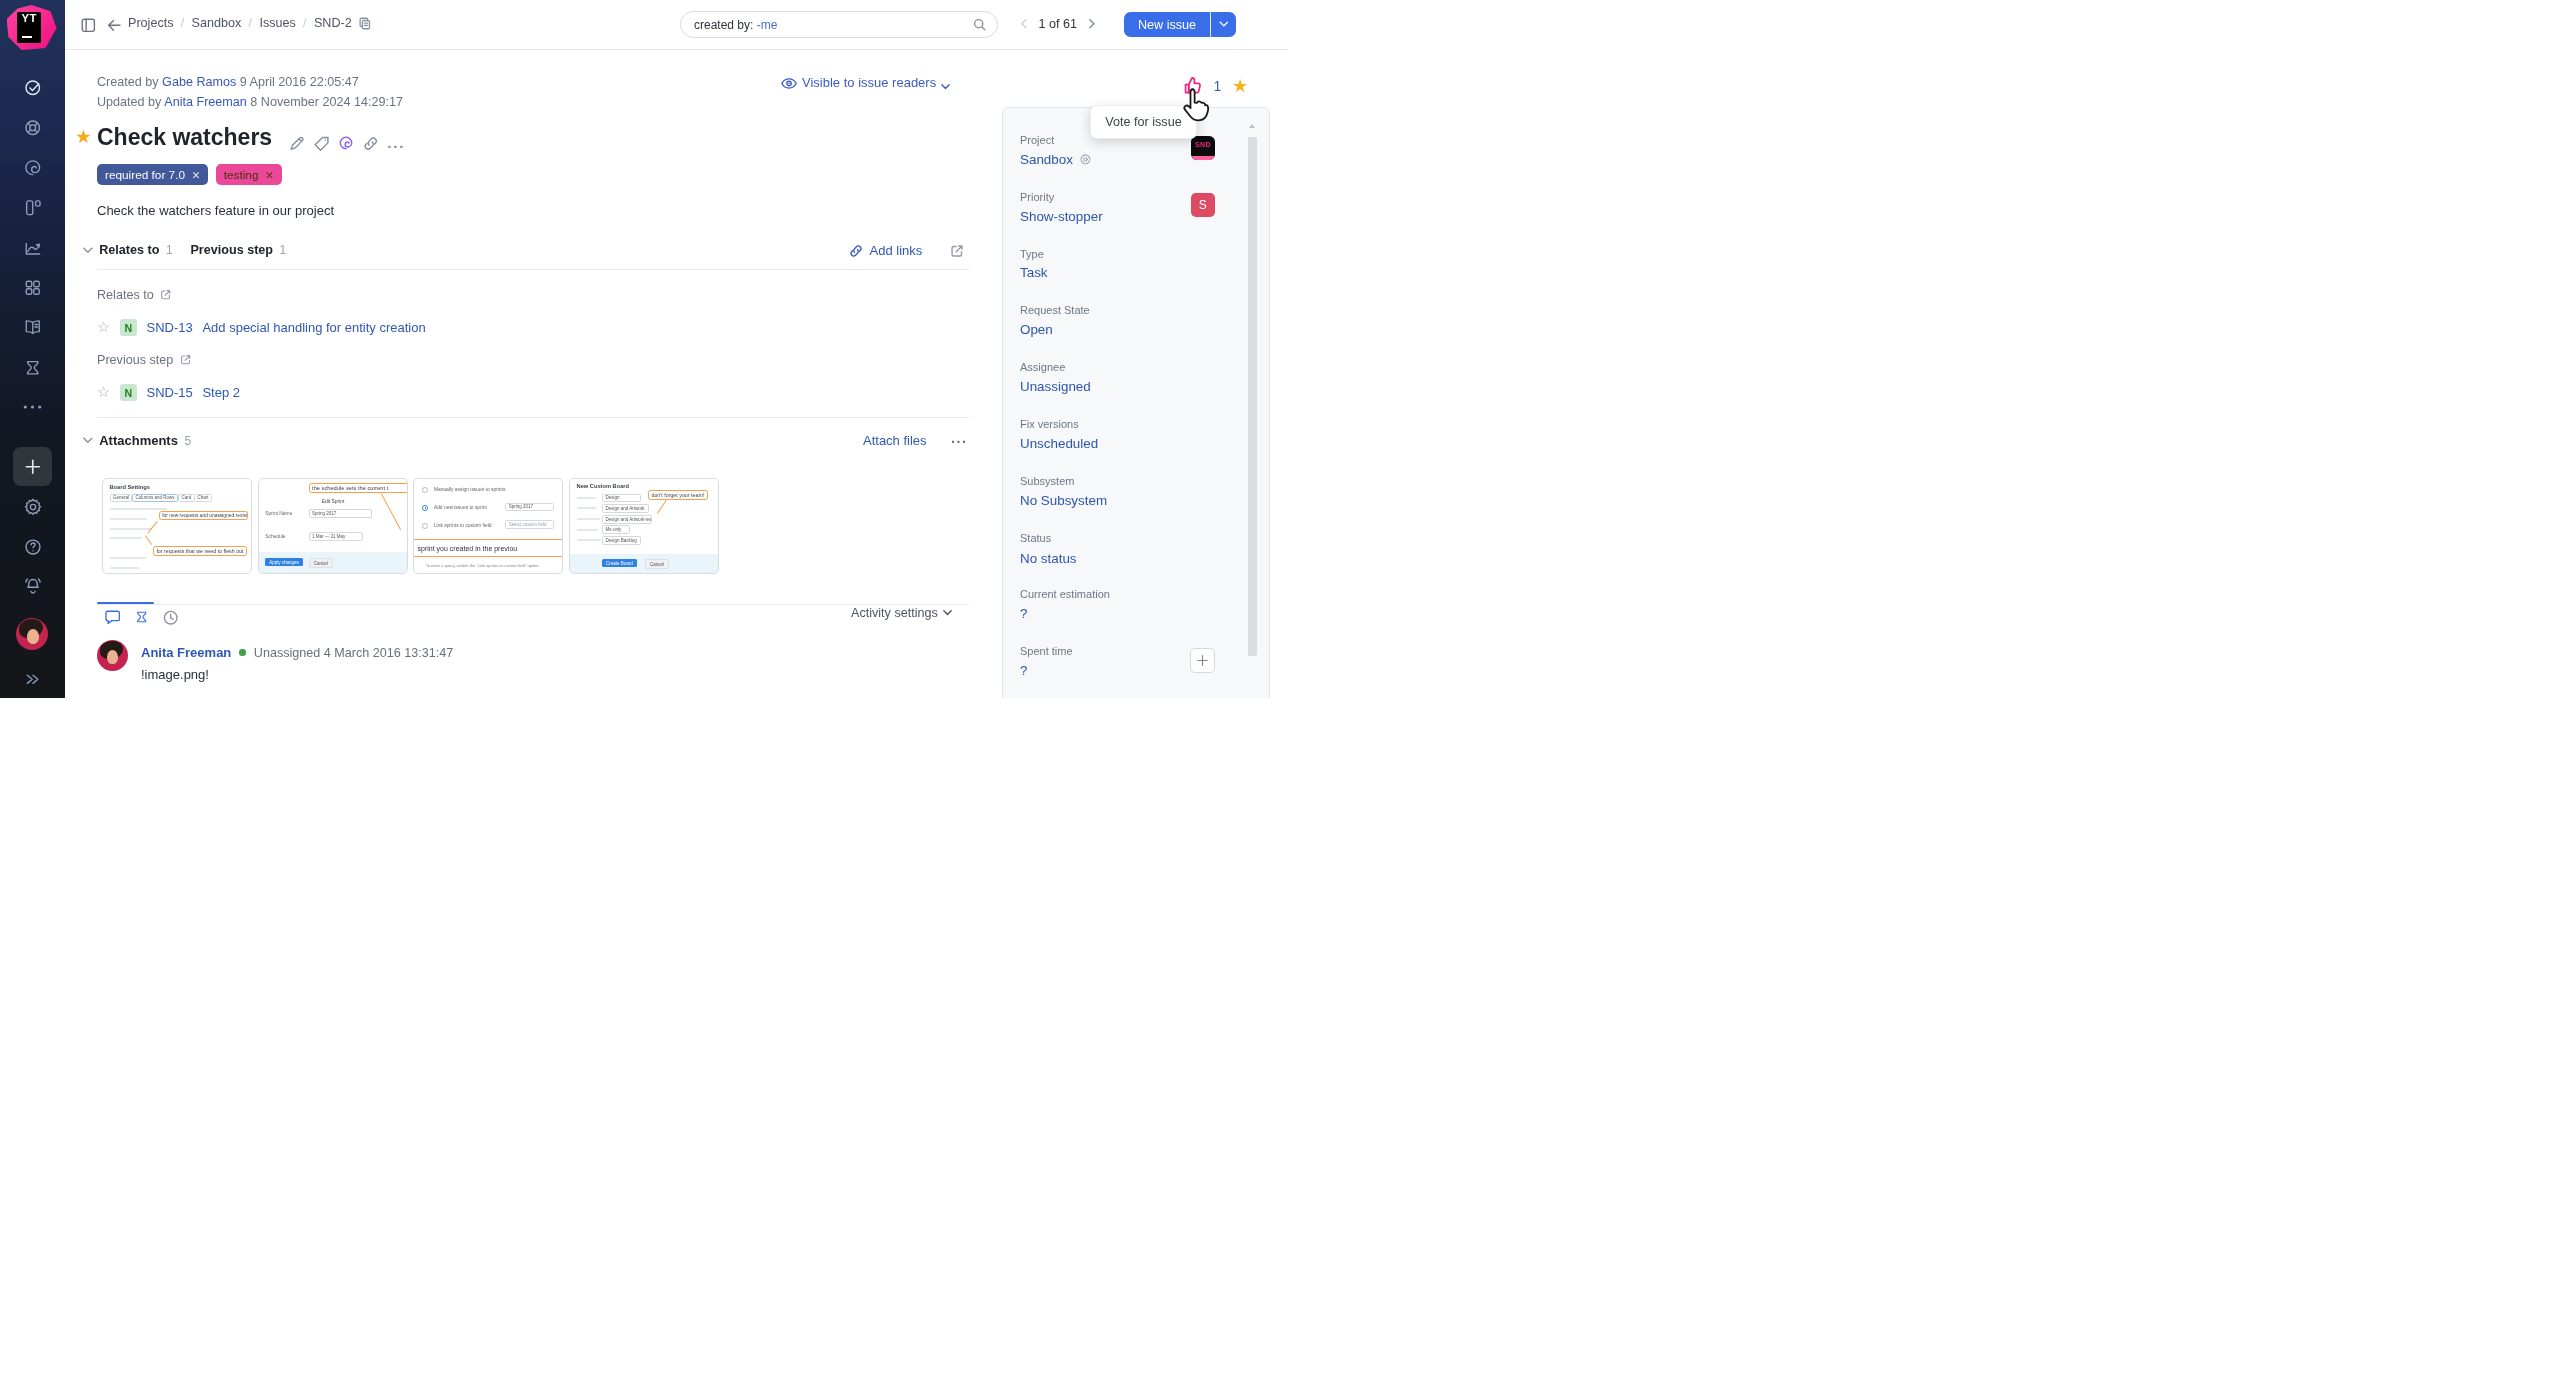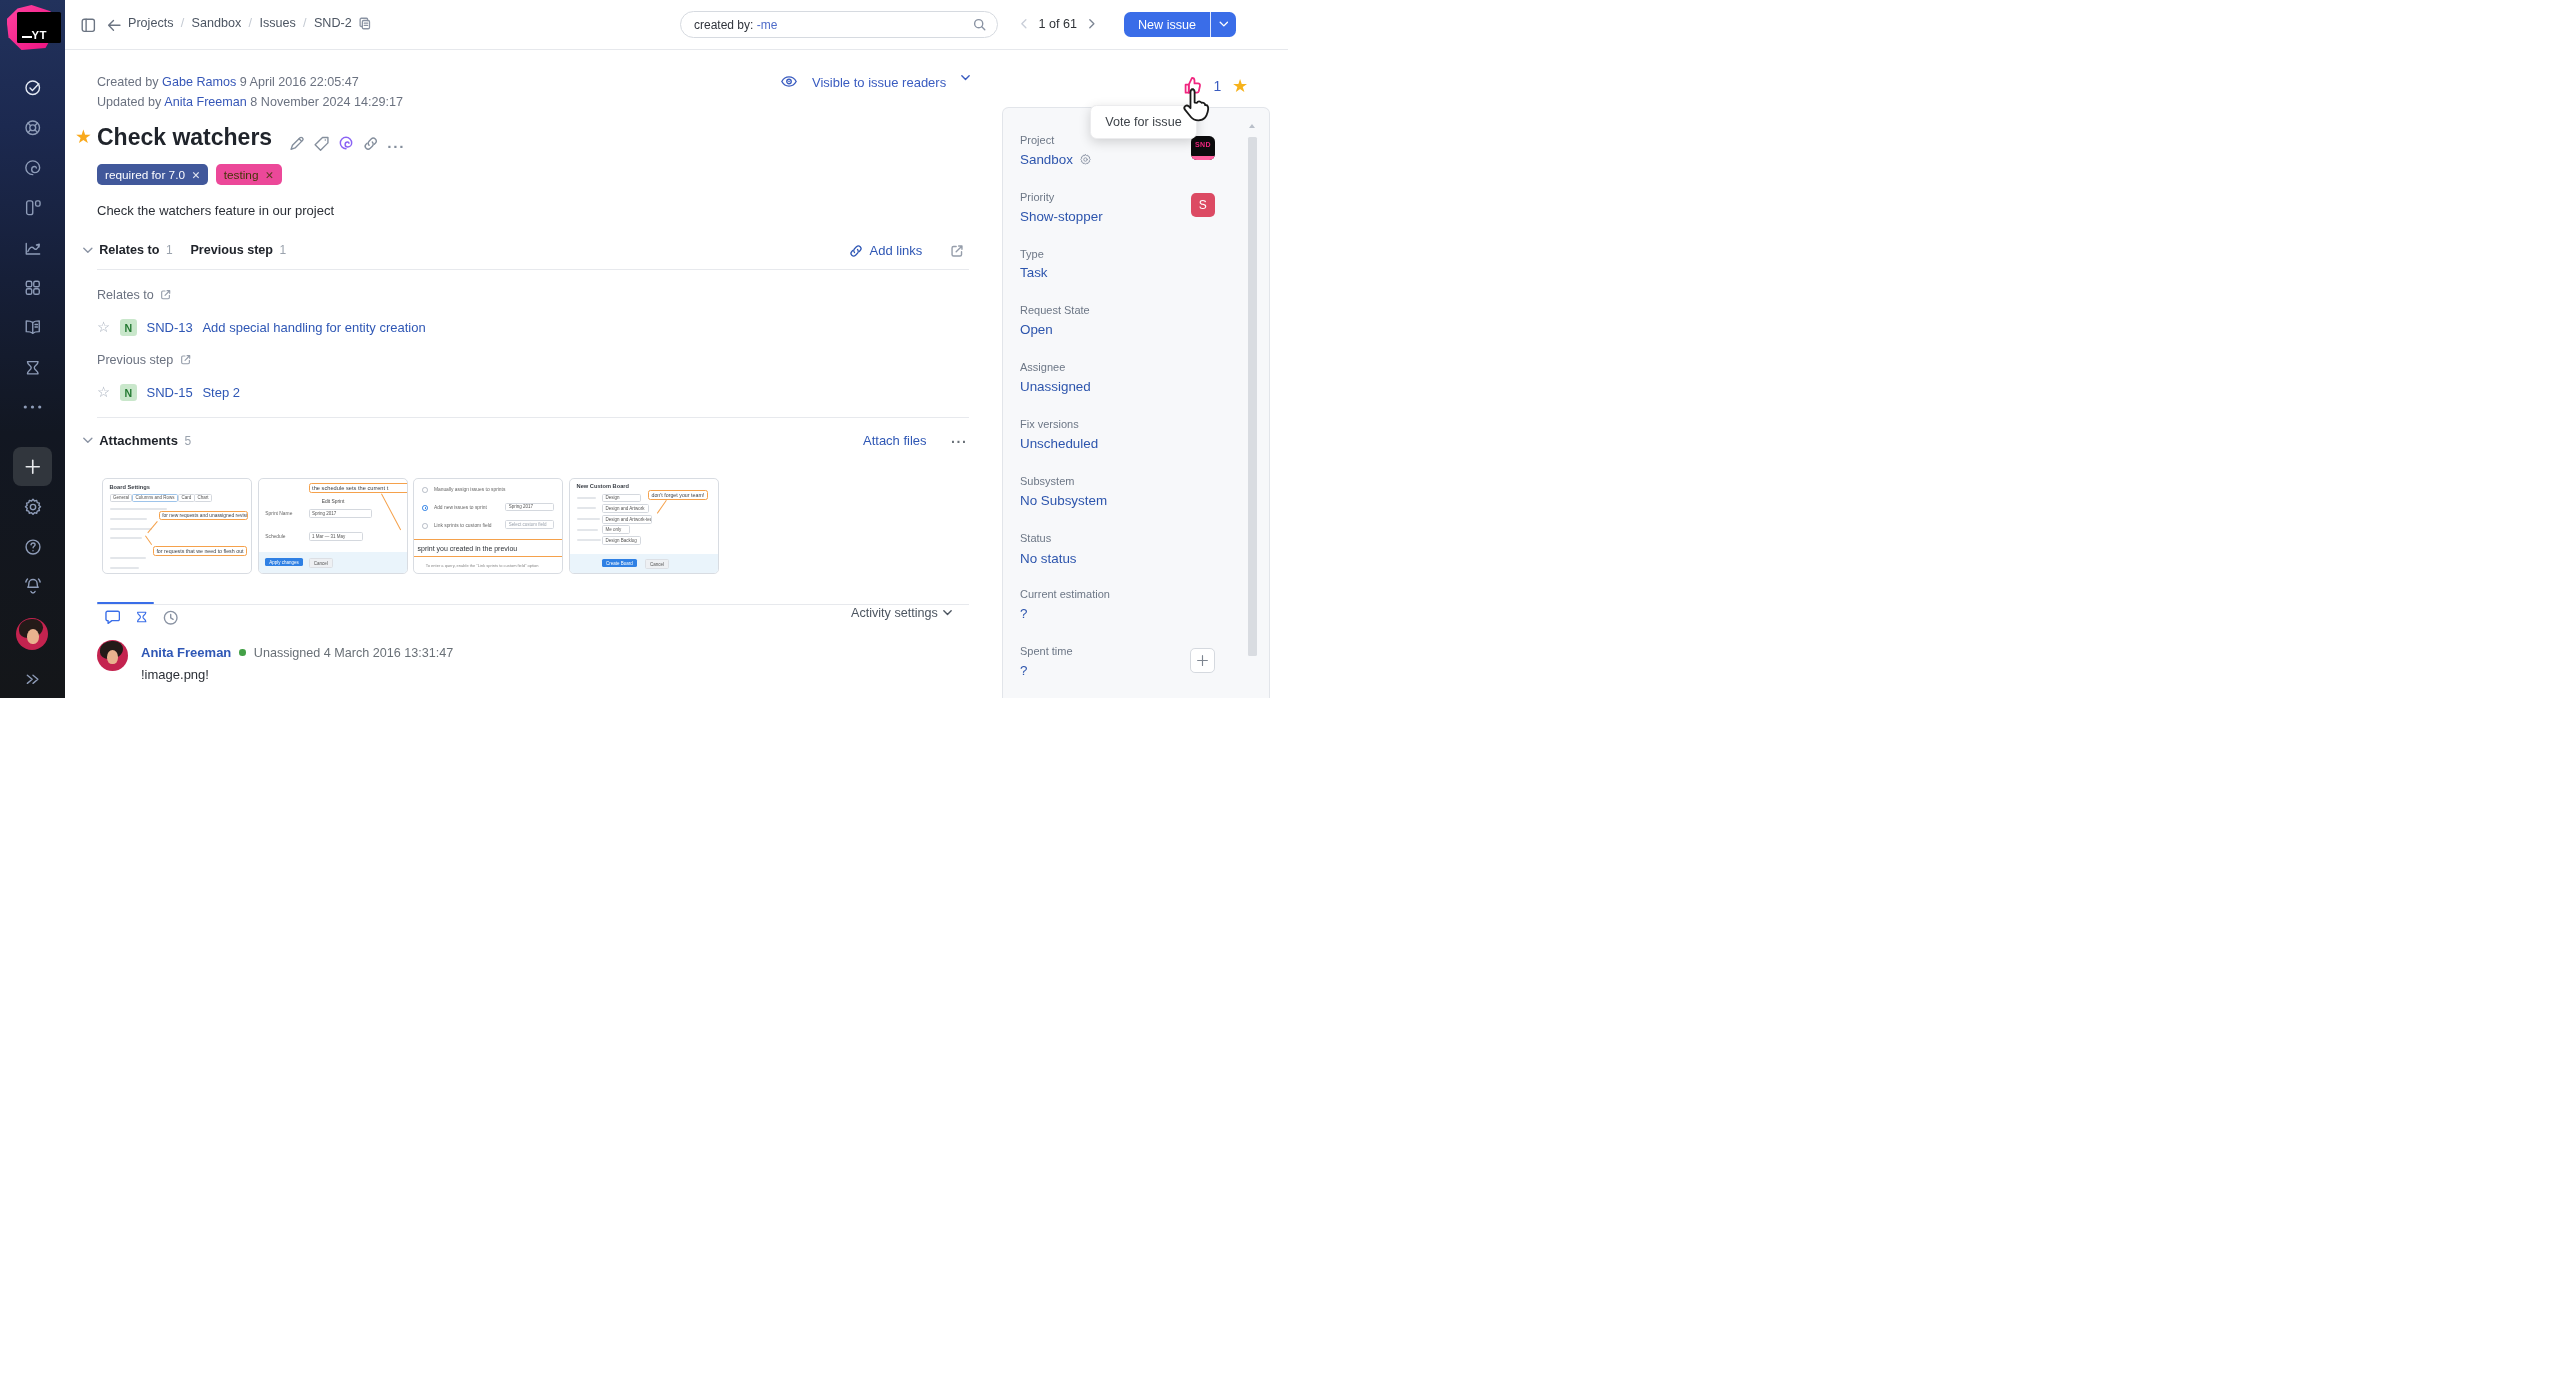--- a/index.html
+++ b/index.html
@@ -8,22 +8,22 @@
   .page{position:relative;width:1288px;height:698px;background:#fff}
   .abs{position:absolute}
   svg{fill:none;stroke:currentColor;stroke-width:1.7;stroke-linecap:round;stroke-linejoin:round;display:block}
 
   
   .rail{position:absolute;left:0;top:0;width:65px;height:698px;
     background:linear-gradient(180deg,#22325c 0%,#1c2950 18%,#161f38 40%,#121722 62%,#141619 100%)}
   .logo{position:absolute;left:6.5px;top:4.9px;width:50px;height:45px}
   .logo .blob{position:absolute;inset:0;background:linear-gradient(135deg,#ff43a0,#ec0f7f);
     clip-path:polygon(50% 0,88% 14%,100% 52%,78% 96%,30% 100%,4% 72%,0 32%,22% 8%)}
-  .logo .box{position:absolute;left:10.6px;top:7.3px;width:44px;height:31px;background:#000;border-radius:1.6px;
-    color:#fff;font-weight:bold;font-size:11.4px;letter-spacing:0.4px;display:flex;justify-content:center;padding-top:17px}
+  .logo .box{position:absolute;left:10.6px;top:7.3px;width:24px;height:31px;background:#000;border-radius:1.6px;
+    color:#fff;font-weight:bold;font-size:11.4px;letter-spacing:0.4px;display:flex;justify-content:center;padding-top:0}
   .logo .box::after{content:"";position:absolute;left:4.9px;bottom:4.9px;width:9.7px;height:2.4px;background:#fff}
   .rail-ic{position:absolute;left:0;width:65px;display:flex;justify-content:center;color:#8e9cb8;cursor:pointer}
   .rail-ic.bright{color:#e3e9f4}
   .plus-tile{position:absolute;left:13px;top:447px;width:39px;height:39px;background:#31363d;border-radius:8px;
     display:flex;align-items:center;justify-content:center;color:#e8eaed;cursor:pointer}
   .rail-avatar{position:absolute;left:16px;top:618px;width:32px;height:32px;border-radius:50%;background:#c4234f;overflow:hidden;cursor:pointer}
   .rail-avatar::before{content:"";position:absolute;left:3.2px;top:0.8px;width:24px;height:19.5px;background:#241a18;border-radius:55% 45% 60% 40%}
   .rail-avatar::after{content:"";position:absolute;left:10.6px;top:10.6px;width:12px;height:15.4px;background:#e9b28e;border-radius:50% 50% 45% 45%}
 
   
@@ -37,21 +37,21 @@
   .searchbox .term{color:#4f6cc9}
   .searchbox .mag{margin-left:auto;color:#8a93a3}
   .pag{position:absolute;top:17px;display:flex;align-items:center;gap:9.7px;font-size:12.6px;color:#2f3338}
   .btn-new{position:absolute;left:1059px;top:12px;height:25px;display:flex;border-radius:6.5px;overflow:hidden;cursor:pointer}
   .btn-new .main{background:#3a6de8;color:#fff;font-size:12.6px;display:flex;align-items:center;padding:0 14px}
   .btn-new .arrow{background:#3a6de8;border-left:0.8px solid rgba(255,255,255,.85);width:26px;display:flex;align-items:center;justify-content:center;color:#fff}
 
   
   .meta{font-size:12.6px;color:#6b7280}
   .meta a{color:#3657b8;text-decoration:none;cursor:pointer}
-  .visibility{display:flex;align-items:flex-start;gap:15px;color:#3a5cc0;font-size:13px;cursor:pointer}
+  .visibility{display:flex;align-items:flex-end;gap:5px;color:#3a5cc0;font-size:13px;cursor:pointer}
   .titlerow{position:absolute;left:97px;top:124px;display:flex;align-items:flex-end;gap:9px}
   .titlerow h1{font-size:23px;font-weight:bold;color:#20242b;margin-right:8px}
   .tstar{position:absolute;left:75px;top:128px;font-size:18.7px;color:#f9a91c;line-height:1;cursor:pointer}
   .ticon{color:#848e9c;cursor:pointer;display:flex}
   .dots3{font-size:15.4px;color:#848e9c;letter-spacing:0.8px;font-weight:bold;line-height:.6;cursor:pointer}
   .tags{position:absolute;left:97px;top:164px;display:flex;gap:7.3px}
   .pill{height:21px;border-radius:4.9px;display:flex;align-items:center;gap:6.5px;padding:4px 8px;font-size:11.8px;cursor:pointer}
   .pill .x{font-size:10.6px;opacity:.85;cursor:pointer}
   .pill.navy{background:#41589b;color:#fdfdff}
   .pill.amber{background:#ec4899;color:#453508}

